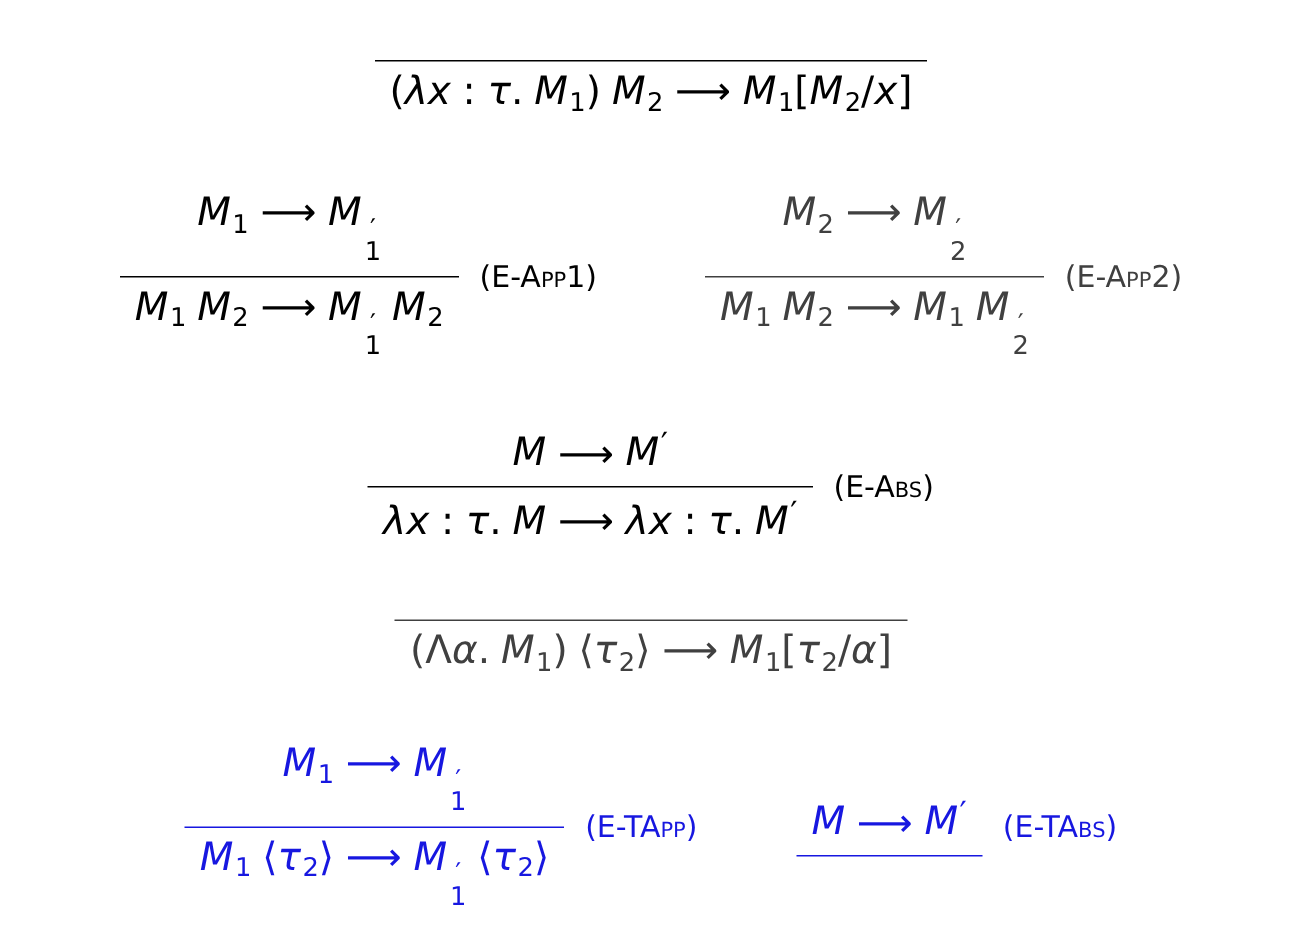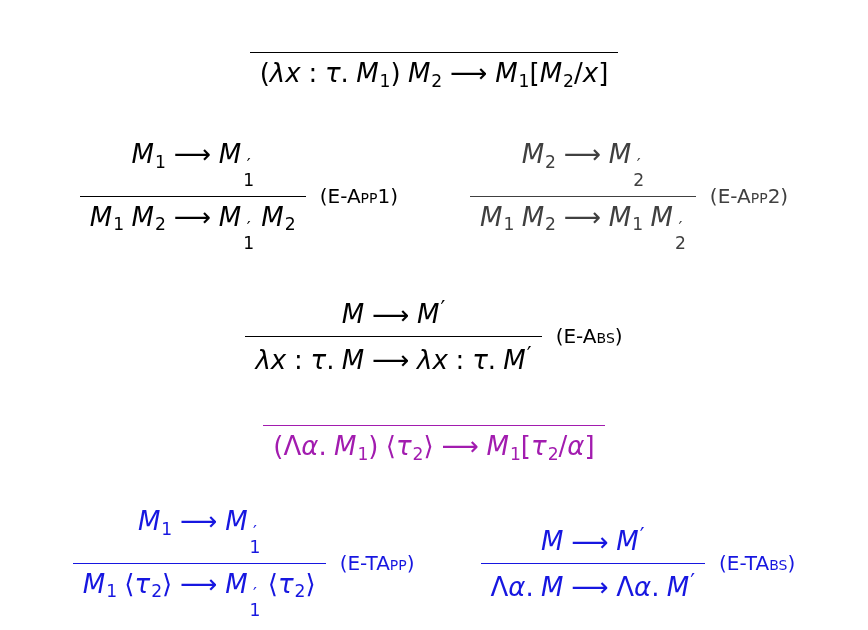--- a/index.html
+++ b/index.html
@@ -3,21 +3,21 @@
 <meta charset="utf-8">
 <style>
   html,body{margin:0;padding:0;background:#ffffff;}
   .canvas{
     position:relative;
     width:868px;height:630px;
     background:#ffffff;
     font-family:"DejaVu Sans","Liberation Sans",sans-serif;
     overflow:hidden;
     box-sizing:border-box;
-    padding-top:52px;
+    padding-top:40px;
   }
   .row{
     display:flex;
     justify-content:center;
     align-items:center;
   }
   .row2{margin-top:48px;column-gap:72px;}
   .row3{margin-top:44px;}
   .row4{margin-top:50px;}
   .row5{margin-top:42px;column-gap:66px;}
@@ -123,21 +123,21 @@
       <div class="frac">
         <div class="line premise"><span class="tk-i">M</span><span class="tk-r">⟶</span><span class="tk-i">M</span><span class="tk-p">′</span></div>
         <div class="bar"></div>
         <div class="line conclusion"><span class="tk-i">λ</span><span class="tk-i">x</span><span class="tk-r">:</span><span class="tk-i">τ</span><span class="tk-u">.</span><span class="tk-g"></span><span class="tk-i">M</span><span class="tk-r">⟶</span><span class="tk-i">λ</span><span class="tk-i">x</span><span class="tk-r">:</span><span class="tk-i">τ</span><span class="tk-u">.</span><span class="tk-g"></span><span class="tk-i">M</span><span class="tk-p">′</span></div>
       </div>
       <div class="rulelabel">(E-Abs)</div>
     </div>
   </div>
 
   <div class="row row4">
-    <div class="rule axiom" style="color: #a21caf;">
+    <div class="rule axiom" style="color: #404040;">
       <div class="frac">
         <div class="bar"></div>
         <div class="line conclusion"><span class="tk-u">(</span><span class="tk-u">Λ</span><span class="tk-i">α</span><span class="tk-u">.</span><span class="tk-g"></span><span class="tk-i">M</span><span class="tk-b">1</span><span class="tk-u">)</span><span class="tk-g"></span><span class="tk-u">⟨</span><span class="tk-i">τ</span><span class="tk-b">2</span><span class="tk-u">⟩</span><span class="tk-r">⟶</span><span class="tk-i">M</span><span class="tk-b">1</span><span class="tk-u">[</span><span class="tk-i">τ</span><span class="tk-b">2</span><span class="tk-u">/</span><span class="tk-i">α</span><span class="tk-u">]</span></div>
       </div>
     </div>
   </div>
 
   <div class="row row5">
     <div class="rule" style="color: rgb(23, 23, 224);">
       <div class="frac">
@@ -150,19 +150,18 @@
               <span class="ss-p">′</span>
               <span class="ss-b">1</span>
             </span><span class="tk-g"></span><span class="tk-u">⟨</span><span class="tk-i">τ</span><span class="tk-b">2</span><span class="tk-u">⟩</span></div>
       </div>
       <div class="rulelabel">(E-TApp)</div>
     </div>
     <div class="rule" style="color: rgb(23, 23, 224);">
       <div class="frac">
         <div class="line premise"><span class="tk-i">M</span><span class="tk-r">⟶</span><span class="tk-i">M</span><span class="tk-p">′</span></div>
         <div class="bar"></div>
-        <div class="line conclusion"><span class="tk-u">Λ</span><span class="tk-i">α</span><span class="tk-u">.</span><span class="tk-g"></span><span class="tk-i">M</span><span class="tk-r">⟶</span><span class="tk-u">Λ</span><span class="tk-i">α</span><span class="tk-u">.</span><span class="tk-g"></span><span class="tk-i">M</span><span class="tk-p">′</span></div>
       </div>
       <div class="rulelabel">(E-TAbs)</div>
     </div>
   </div>
 
 </div>
 
 </body></html>

